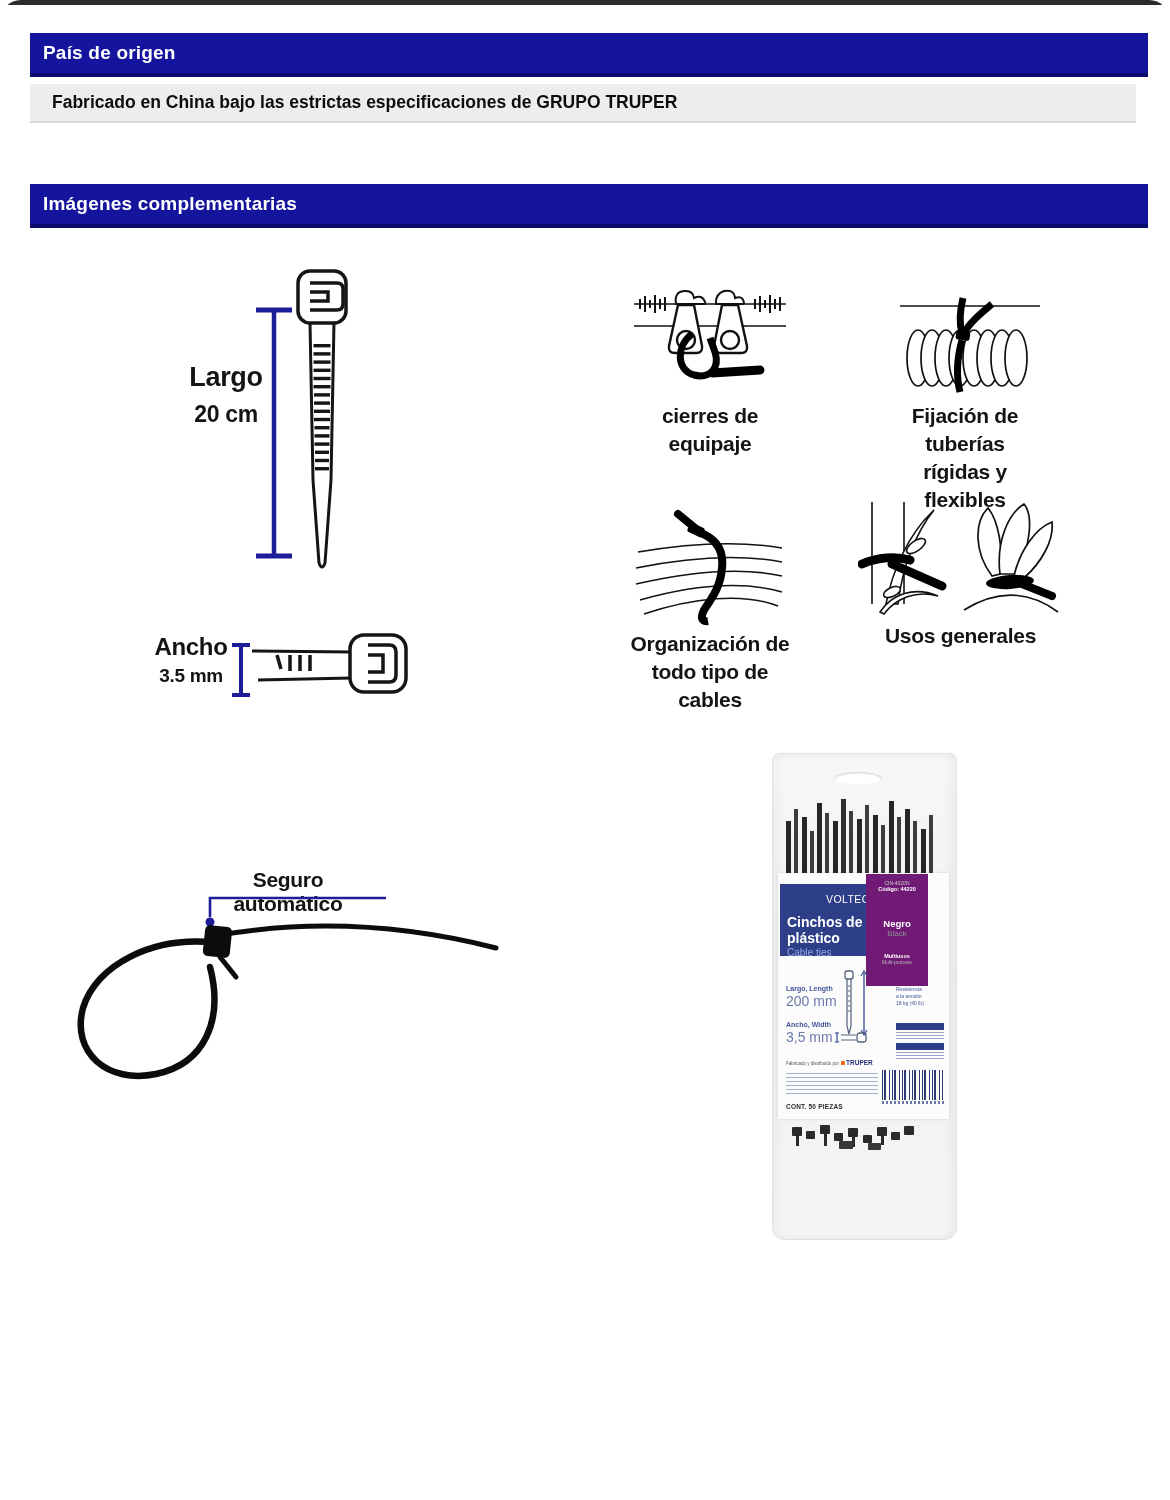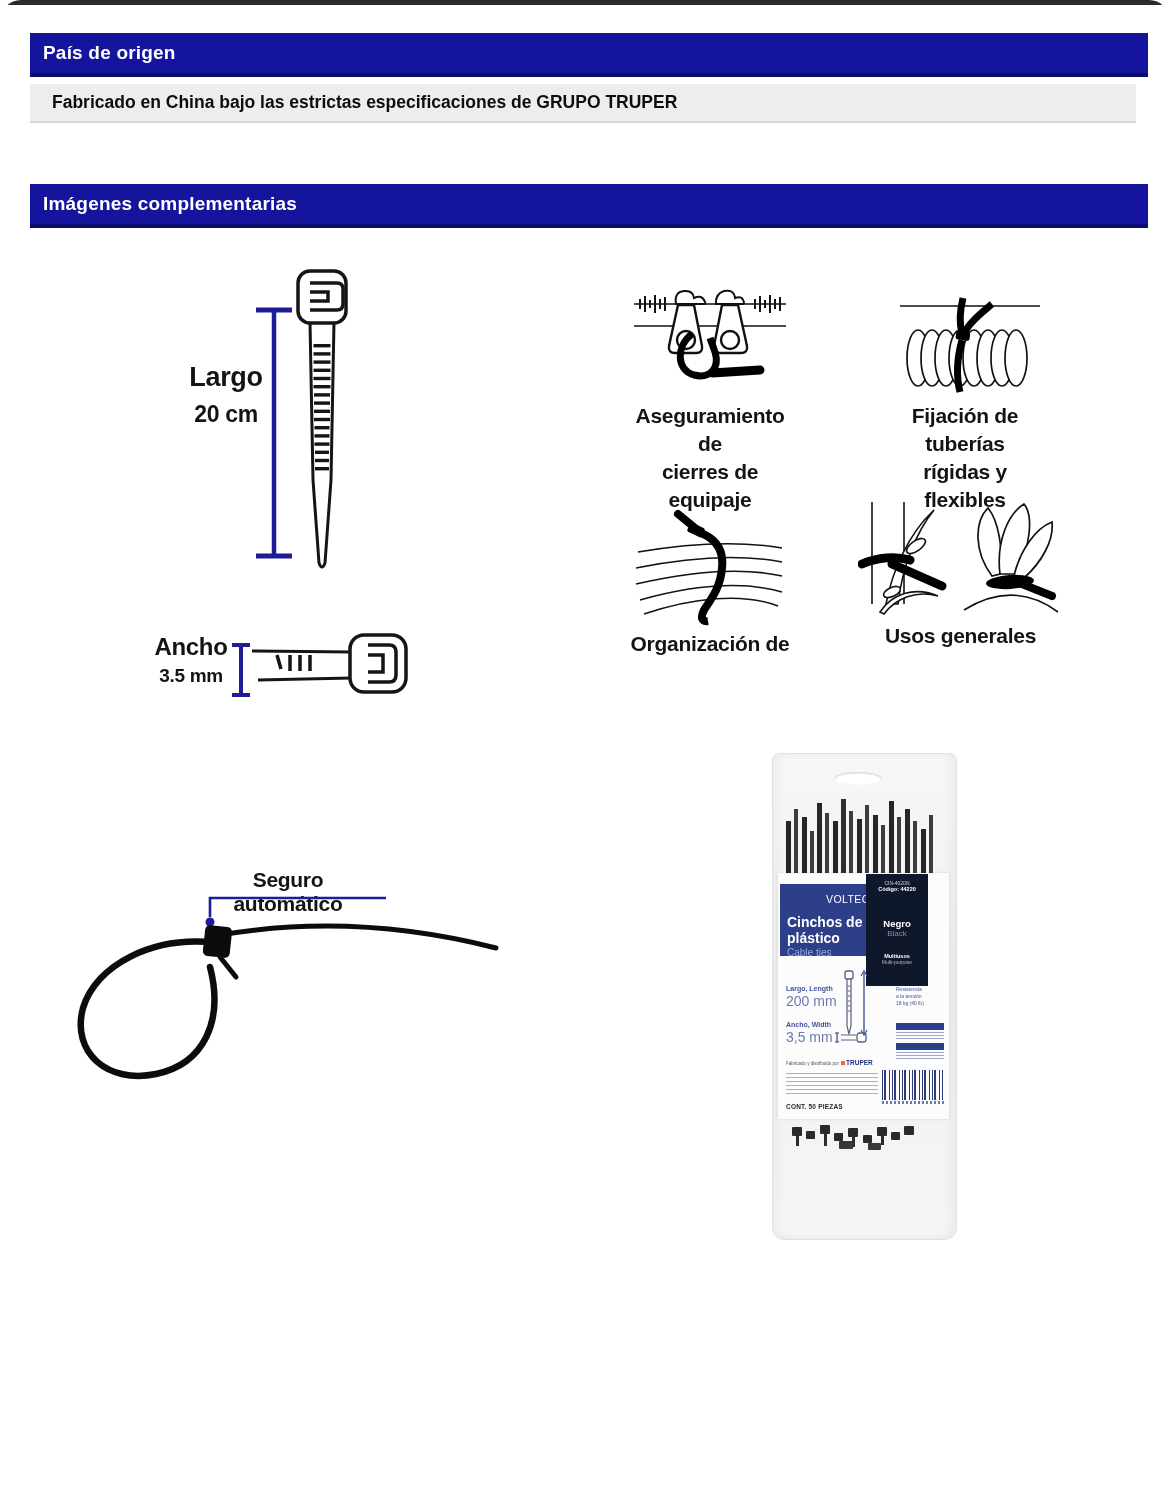--- a/index.html
+++ b/index.html
@@ -38,21 +38,21 @@
        border:1px solid #e1e1e1;border-radius:7px 7px 12px 12px;
        box-shadow:inset -6px 0 10px rgba(0,0,0,.04), inset 6px 0 10px rgba(0,0,0,.03);}
   .bag-hole{left:62px;top:19px;width:48px;height:13px;background:#fff;border-radius:50%;
             box-shadow:inset 0 1px 2px #ccc;}
   .label{left:6px;top:120px;width:171px;height:246px;background:#fcfcfc;box-shadow:0 0 3px rgba(0,0,0,.12);}
   .panel-blue{left:2px;top:11px;width:86px;height:72px;background:#2e3f8a;color:#fff;padding:8px 0 0 7px;box-sizing:border-box;}
   .logo-row{display:flex;align-items:center;gap:3px;}
   .brand{font-size:10.5px;font-weight:normal;letter-spacing:.4px;margin-left:36px;}
   .prod-es{font-size:14px;font-weight:bold;margin-top:9px;}
   .prod-en{font-size:10px;color:#97abe4;margin-top:1px;}
-  .panel-black{left:88px;top:1px;width:62px;height:112px;background:#0f172a;color:#fff;text-align:center;box-sizing:border-box;padding-top:6px;}
+  .panel-black{left:88px;top:1px;width:62px;height:112px;background:#701a75;color:#fff;text-align:center;box-sizing:border-box;padding-top:6px;}
   .pb-model{font-size:5px;color:#cfcfcf;}
   .pb-code{font-size:5.5px;font-weight:bold;color:#fff;}
   .pb-negro{font-size:9.5px;font-weight:bold;margin-top:26px;}
   .pb-black{font-size:8px;color:#8f8f8f;}
   .pb-multi1{font-size:5.5px;font-weight:bold;margin-top:15px;}
   .pb-multi2{font-size:5px;color:#b5b5b5;}
   .spec-l{font-size:7px;color:#44549a;font-weight:bold;}
   .spec-v{font-size:14px;color:#6b7aae;}
   .tension{font-size:5px;color:#44549a;line-height:7px;}
   .banner{width:48px;height:7px;background:#2e3f8a;}
@@ -164,21 +164,20 @@
       </g>
       <g fill="#fff" stroke="#111" stroke-width="2.4">
         <path d="M48 19 L39 60 Q38 67 45 67 L66 67 Q73 67 72 60 L64 19 Z"></path>
         <path d="M92 19 L84 60 Q83 67 90 67 L111 67 Q118 67 117 60 L108 19 Z"></path>
         <circle cx="56" cy="54" r="9"></circle>
         <circle cx="100" cy="54" r="9"></circle>
       </g>
       <path d="M62 48 C46 60 46 84 64 89 C80 93 90 82 85 66 L80 52" fill="none" stroke="#000" stroke-width="7"></path>
       <path d="M82 87 L130 84" stroke="#000" stroke-width="9" stroke-linecap="round"></path>
     </svg>
-    <div class="cap">Aseguramiento de</div>
     <div class="cap">cierres de equipaje</div>
   </div>
 
   <div class="abs usage" style="left:880px;top:296px;width:170px;">
     <svg width="170" height="102" viewBox="0 0 170 102">
       <line x1="20" y1="10" x2="160" y2="10" stroke="#111" stroke-width="1.6"></line>
       <g fill="#fff" stroke="#111" stroke-width="1.7">
         <ellipse cx="38" cy="62" rx="11" ry="28"></ellipse>
           <ellipse cx="52" cy="62" rx="11" ry="28"></ellipse>
         <ellipse cx="66" cy="62" rx="11" ry="28"></ellipse>
@@ -204,20 +203,21 @@
         <path d="M6 60 C55 50 105 45 152 54"></path>
         <path d="M6 76 C58 64 108 58 152 68"></path>
         <path d="M10 92 C60 78 110 72 152 84"></path>
         <path d="M14 106 C62 90 112 84 148 98"></path>
       </g>
       <path d="M48 6 L70 24" stroke="#000" stroke-width="8" stroke-linecap="round"></path>
       <rect x="58" y="17" width="16" height="10" rx="2" fill="#000" transform="rotate(25 66 22)"></rect>
       <path d="M68 24 C86 30 94 42 92 60 C90 82 80 92 74 102 C70 110 72 114 78 113" fill="none" stroke="#000" stroke-width="8"></path>
     </svg>
     <div class="cap">Organización de</div>
+    <div class="cap">todo tipo de cables</div>
   </div>
 
   <div class="abs seguro-label">Seguro automático</div>
 
   <div class="abs usage" style="left:858px;top:500px;width:205px;">
     <svg width="205" height="118" viewBox="0 0 205 118">
       <line x1="14" y1="2" x2="14" y2="104" stroke="#111" stroke-width="1.6"></line>
       <line x1="46" y1="2" x2="46" y2="104" stroke="#111" stroke-width="1.6"></line>
       <g fill="#fff" stroke="#111" stroke-width="1.6">
         <path d="M28 104 C34 72 50 34 76 10 C58 32 44 68 40 104 Z"></path>

